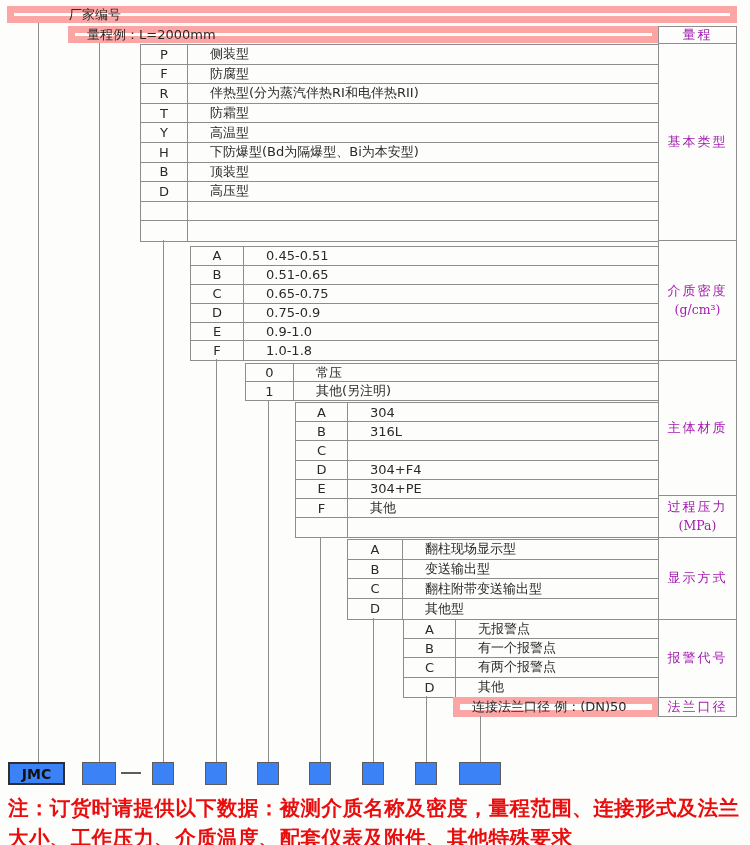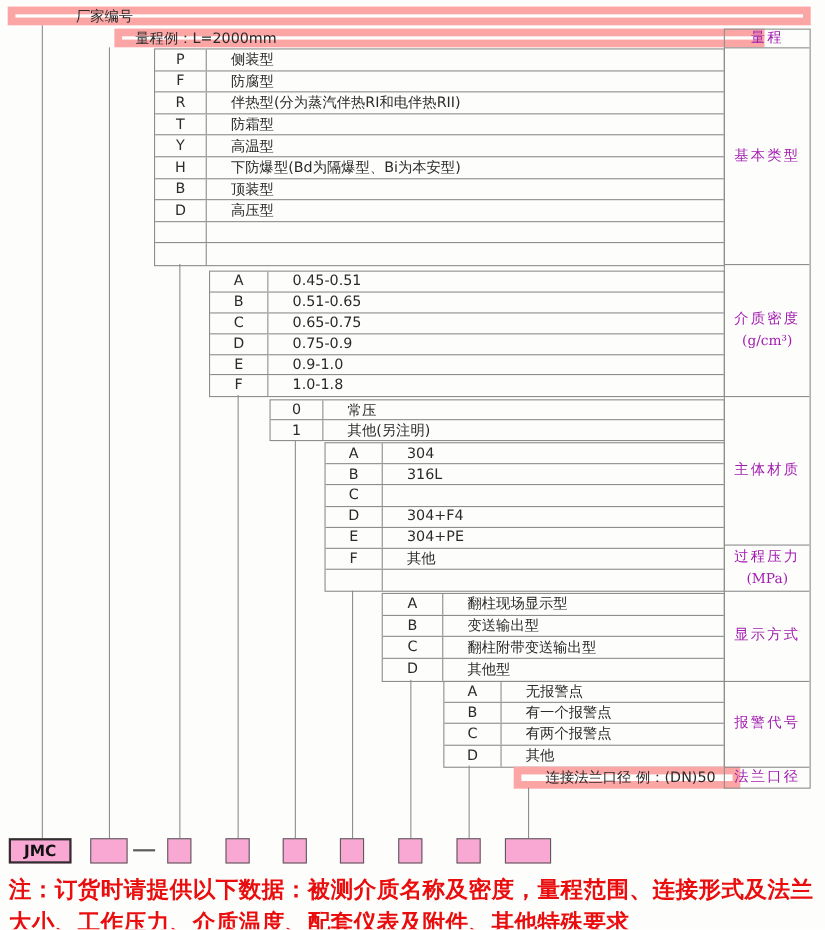--- a/index.html
+++ b/index.html
@@ -26,36 +26,36 @@
   .t-material .row{height:19.2px} .t-material .code{width:52px}
   .t-display .row{height:19.7px} .t-display .code{width:55px}
   .t-alarm .row{height:19.2px} .t-alarm .code{width:52px}
   
   .labelcol { position:absolute; left:658px; top:26px; width:79px; height:691px; border:1px solid #8d8d8d; overflow:hidden;
     font-family:"DejaVu Serif","Liberation Serif",serif; }
   .labelcol .cell { border-bottom:1px solid #8d8d8d; display:flex; flex-direction:column; align-items:center; justify-content:center; color:#a21caf; font-size:13px; letter-spacing:2px; line-height:1.45; text-align:center; }
   .labelcol .cell:last-child { border-bottom:none; }
   .labelcol .unit { letter-spacing:0; font-size:12.5px; }
   
-  .bbox { position:absolute; top:762px; height:23px; border:1.5px solid #5c5c5c; background:#f9a8d4; }
+  .bbox { position:absolute; top:762px; height:23px; border:1.5px solid #5c5c5c; background:#3b82f6; }
   .bbox.model { border:2px solid #2f2f2f; display:flex; align-items:center; justify-content:center; font-weight:bold; font-size:14px; color:#111; }
   .dash { position:absolute; top:772px; height:2px; background:#5c5c5c; }
   
   .note { position:absolute; left:8px; top:793px; width:738px; color:#e90d0d; font-weight:bold; font-size:20.5px; line-height:30px; letter-spacing:0.4px; }
 </style>
 </head>
 <body>
 
 <div class="canvas">
 
   <div class="frame" style="left:7px; top:6px; width:730px; height:17px; padding-left:55px;">
     <span>厂家编号</span>
   </div>
 
-  <div class="frame" style="left:68px; top:26px; width:591px; height:17px; padding-left:12px;margin-left:36px;">
+  <div class="frame" style="left:68px; top:26px; width:591px; height:17px; padding-left:12px;">
     <span>量程例：L=2000mm</span>
   </div>
 
   <div class="tbl t-basic" style="left:140px; top:44px; width:519px;">
     <div class="row">
         <div class="code">P</div>
         <div class="desc">侧装型</div>
       </div>
     <div class="row">
         <div class="code">F</div>
@@ -194,21 +194,21 @@
     <div class="row">
         <div class="code">C</div>
         <div class="desc">有两个报警点</div>
       </div>
     <div class="row">
         <div class="code">D</div>
         <div class="desc">其他</div>
       </div>
   </div>
 
-  <div class="frame" style="left:467px; top:697px; width:206px; height:20px; padding-left:22px;">
+  <div class="frame" style="left:453px; top:697px; width:206px; height:20px; padding-left:12px;">
     <span>连接法兰口径 例：(DN)50</span>
   </div>
 
   <div class="labelcol">
     <div class="cell" style="height:17px;">
         <span>量程</span>
       </div>
     <div class="cell" style="height:197px;">
         <span>基本类型</span>
       </div>

